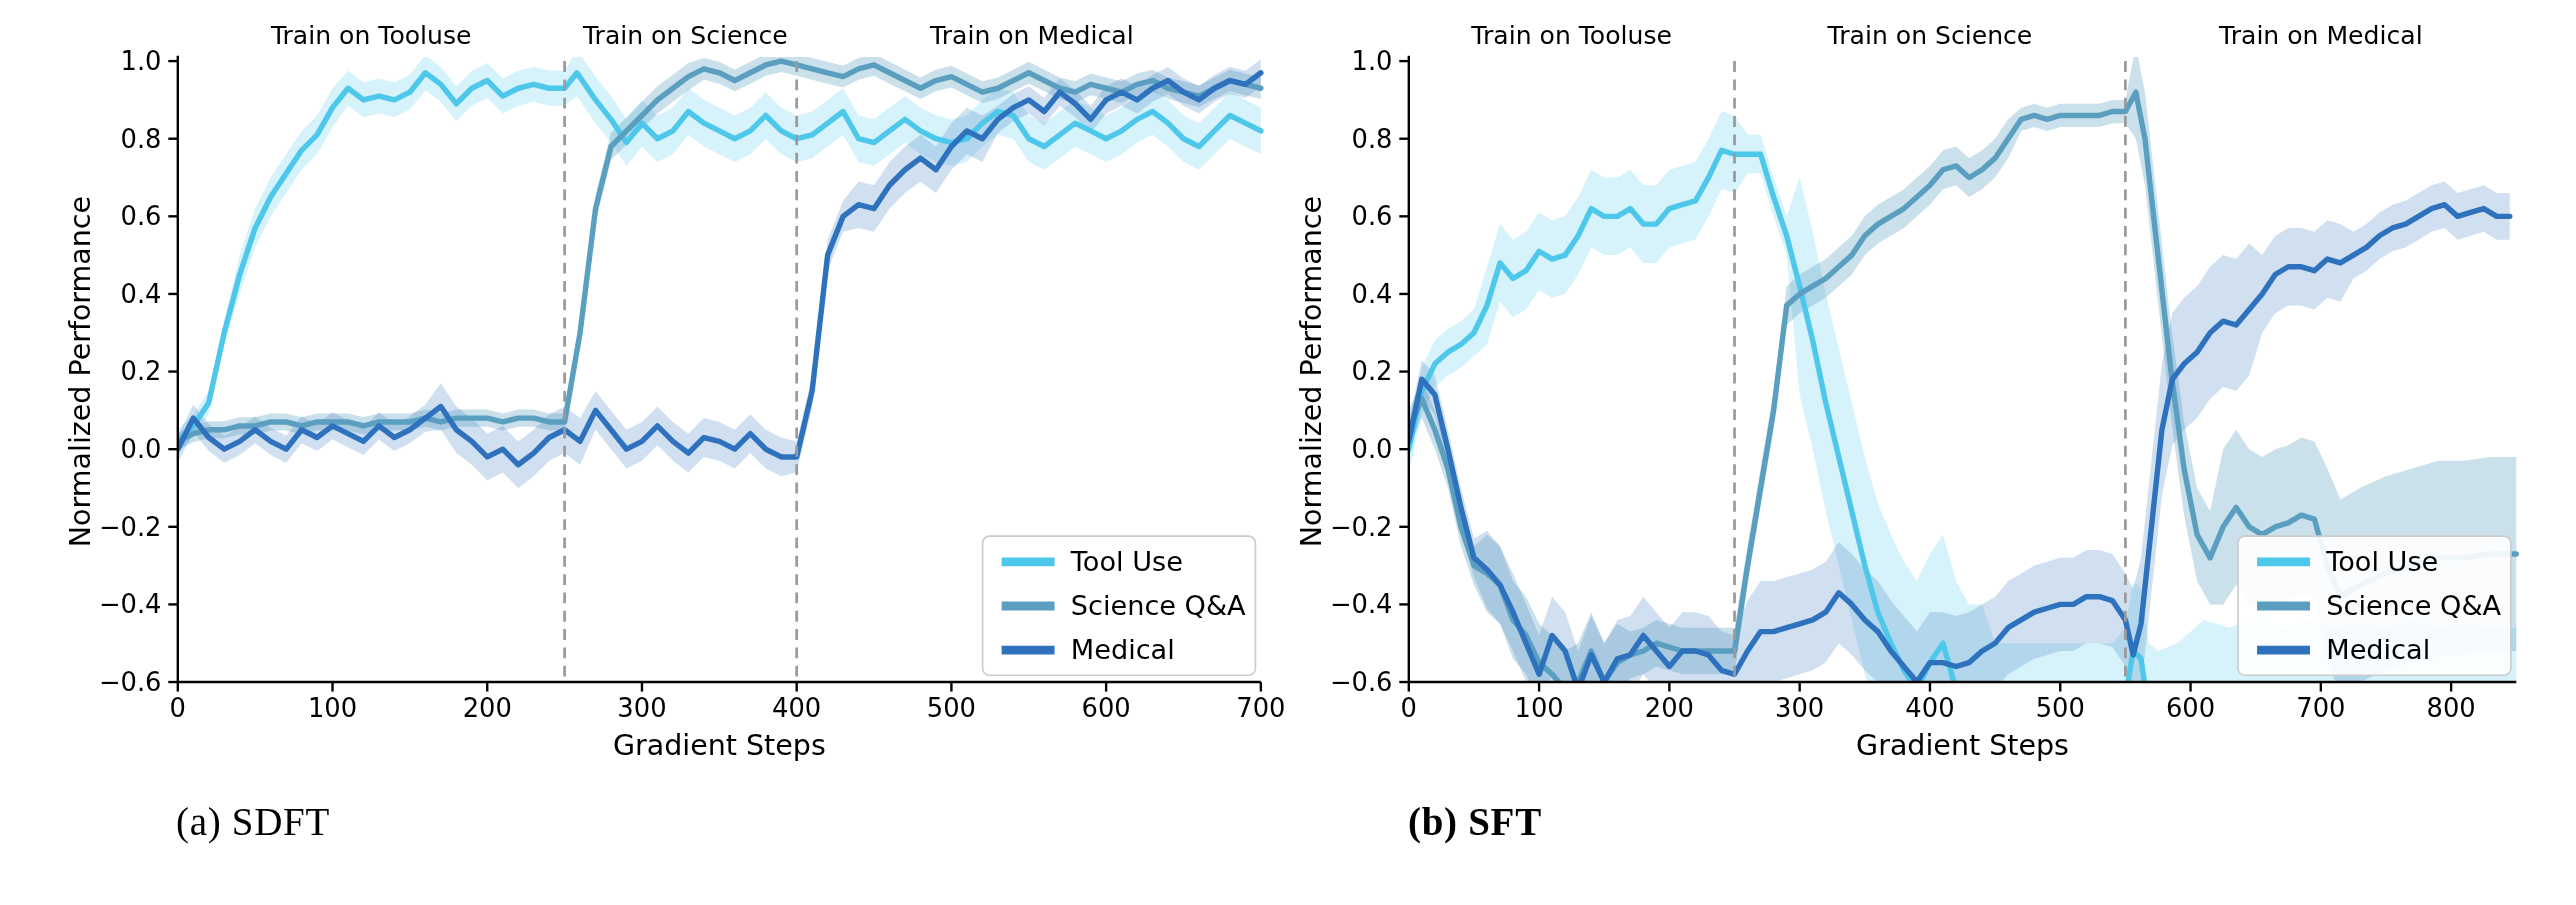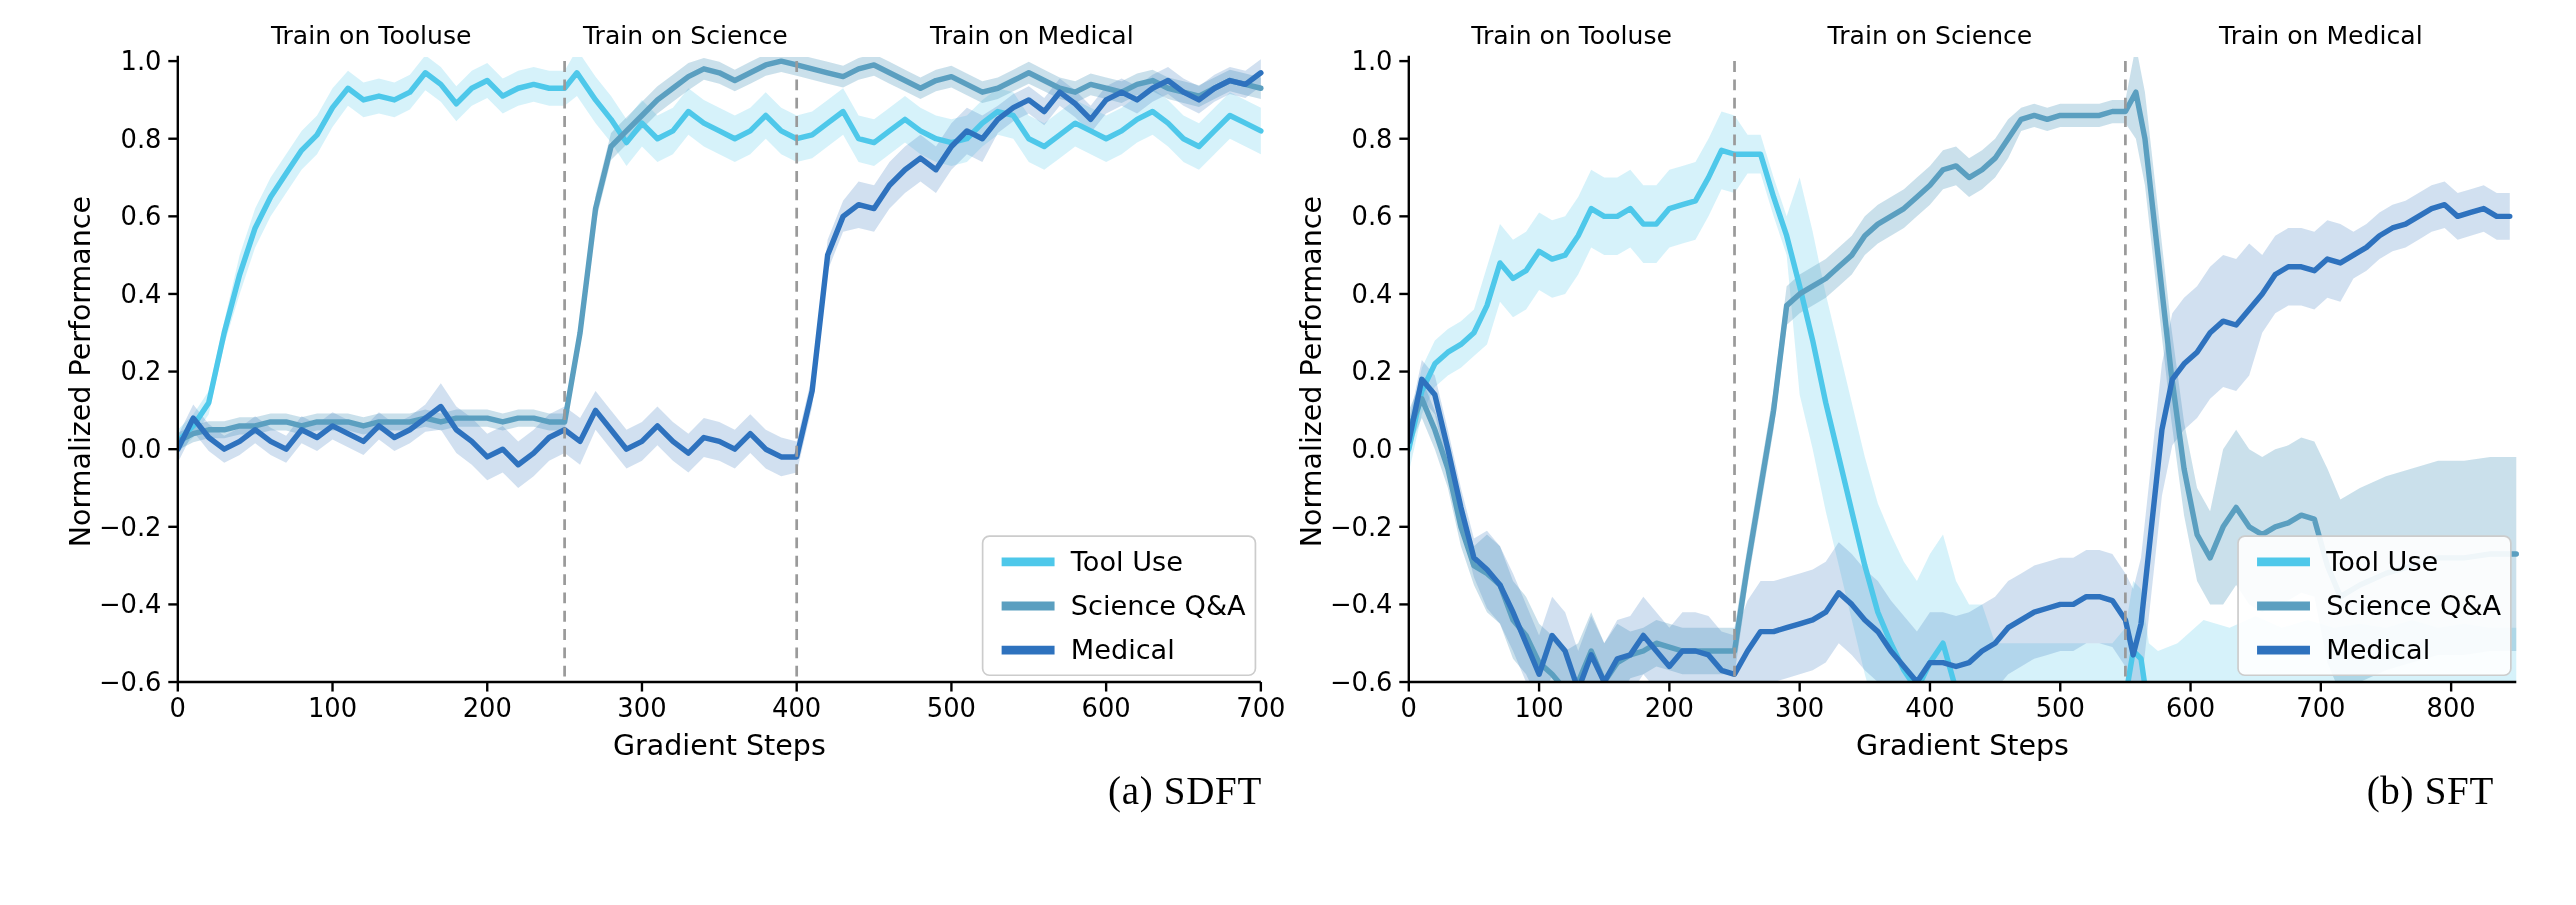--- a/index.html
+++ b/index.html
@@ -1,21 +1,21 @@
 <!DOCTYPE html>
 <html style="font-size:11px"><head>
 <meta charset="utf-8">
 <style>
   html,body{margin:0;padding:0;background:#ffffff;}
   body{position:relative;width:2576px;height:906px;font-family:"DejaVu Sans","Liberation Sans",sans-serif;}
   #charts{position:absolute;left:0;top:0;}
-  .caption{position:absolute;top:768px;font-family:"Liberation Serif","DejaVu Serif",serif;
-           font-size:39px;color:#000;text-align:right;letter-spacing:0.7px;}
+  .caption{position:absolute;top:799px;font-family:"Liberation Serif","DejaVu Serif",serif;
+           font-size:39px;color:#000;text-align:left;letter-spacing:0.7px;}
   #cap-a{left:176px;width:1086px;}
-  #cap-b{left:1408px;width:1086px;}
+  #cap-b{left:1408px;width:1086px;font-weight:bold;}
   text{fill:#000;}
 </style>
 </head>
 <body>
 
 <svg id="charts" width="2576" height="906" viewBox="0 0 3796 1335">
     <g>
       <defs>
         <clipPath id="clip-sdft">
           <rect x="262" y="84" width="1602" height="921"></rect>

